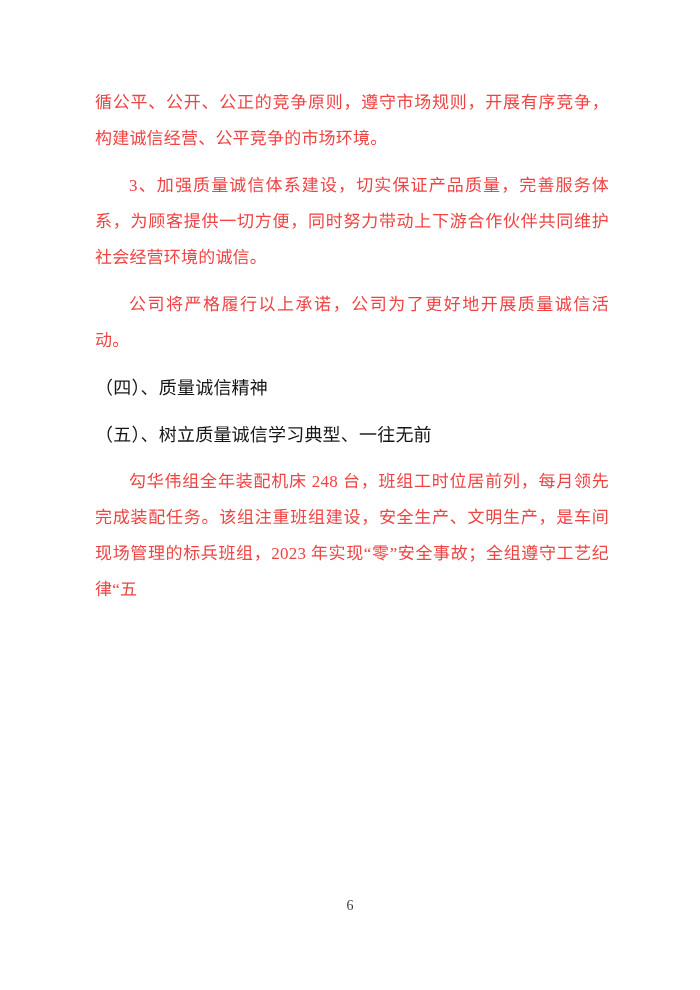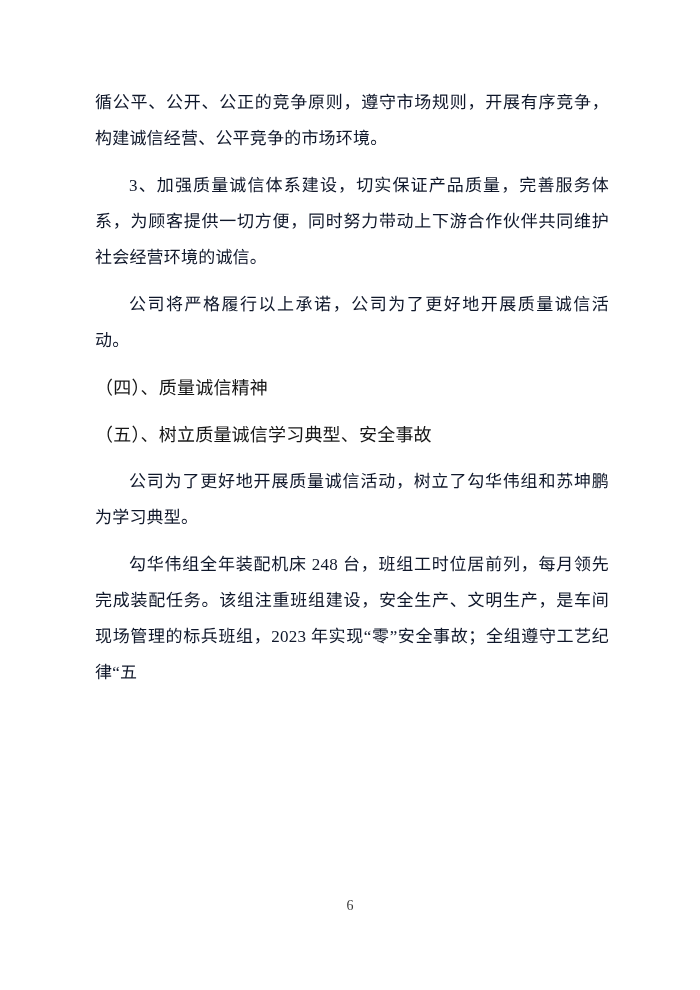--- a/index.html
+++ b/index.html
@@ -18,21 +18,21 @@
   .content {
     position: absolute;
     left: 95px;
     top: 85px;
     width: 514px;
   }
   p.body-para {
     margin: 0 0 11px 0;
     font-size: 17px;
     line-height: 36px;
-    color: #0f172a;
+    color: #ef4444;
     text-align: justify;
     text-justify: inter-character;
     text-indent: 34px;
     letter-spacing: 0.2px;
   }
   p.body-para.no-indent {
     text-indent: 0;
   }
   h2.section-heading {
     margin: 0 0 11px 0;
@@ -57,21 +57,20 @@
 </style>
 </head>
 <body>
 
 <div class="page">
   <main class="content">
     <p class="body-para no-indent">循公平、公开、公正的竞争原则，遵守市场规则，开展有序竞争，构建诚信经营、公平竞争的市场环境。</p>
     <p class="body-para">3、加强质量诚信体系建设，切实保证产品质量，完善服务体系，为顾客提供一切方便，同时努力带动上下游合作伙伴共同维护社会经营环境的诚信。</p>
     <p class="body-para">公司将严格履行以上承诺，公司为了更好地开展质量诚信活动。</p>
     <h2 class="section-heading">（四）、质量诚信精神</h2>
-    <h2 class="section-heading">（五）、树立质量诚信学习典型、安全事故</h2>
-    <p class="body-para">公司为了更好地开展质量诚信活动，树立了勾华伟组和苏坤鹏为学习典型。</p>
+    <h2 class="section-heading">（五）、树立质量诚信学习典型、一往无前</h2>
     <p class="body-para">勾华伟组全年装配机床 248 台，班组工时位居前列，每月领先完成装配任务。该组注重班组建设，安全生产、文明生产，是车间现场管理的标兵班组，2023 年实现“零”安全事故；全组遵守工艺纪律“五</p>
   </main>
 
   <footer class="page-footer">
     <span class="page-number">6</span>
   </footer>
 </div>
 
 </body></html>

